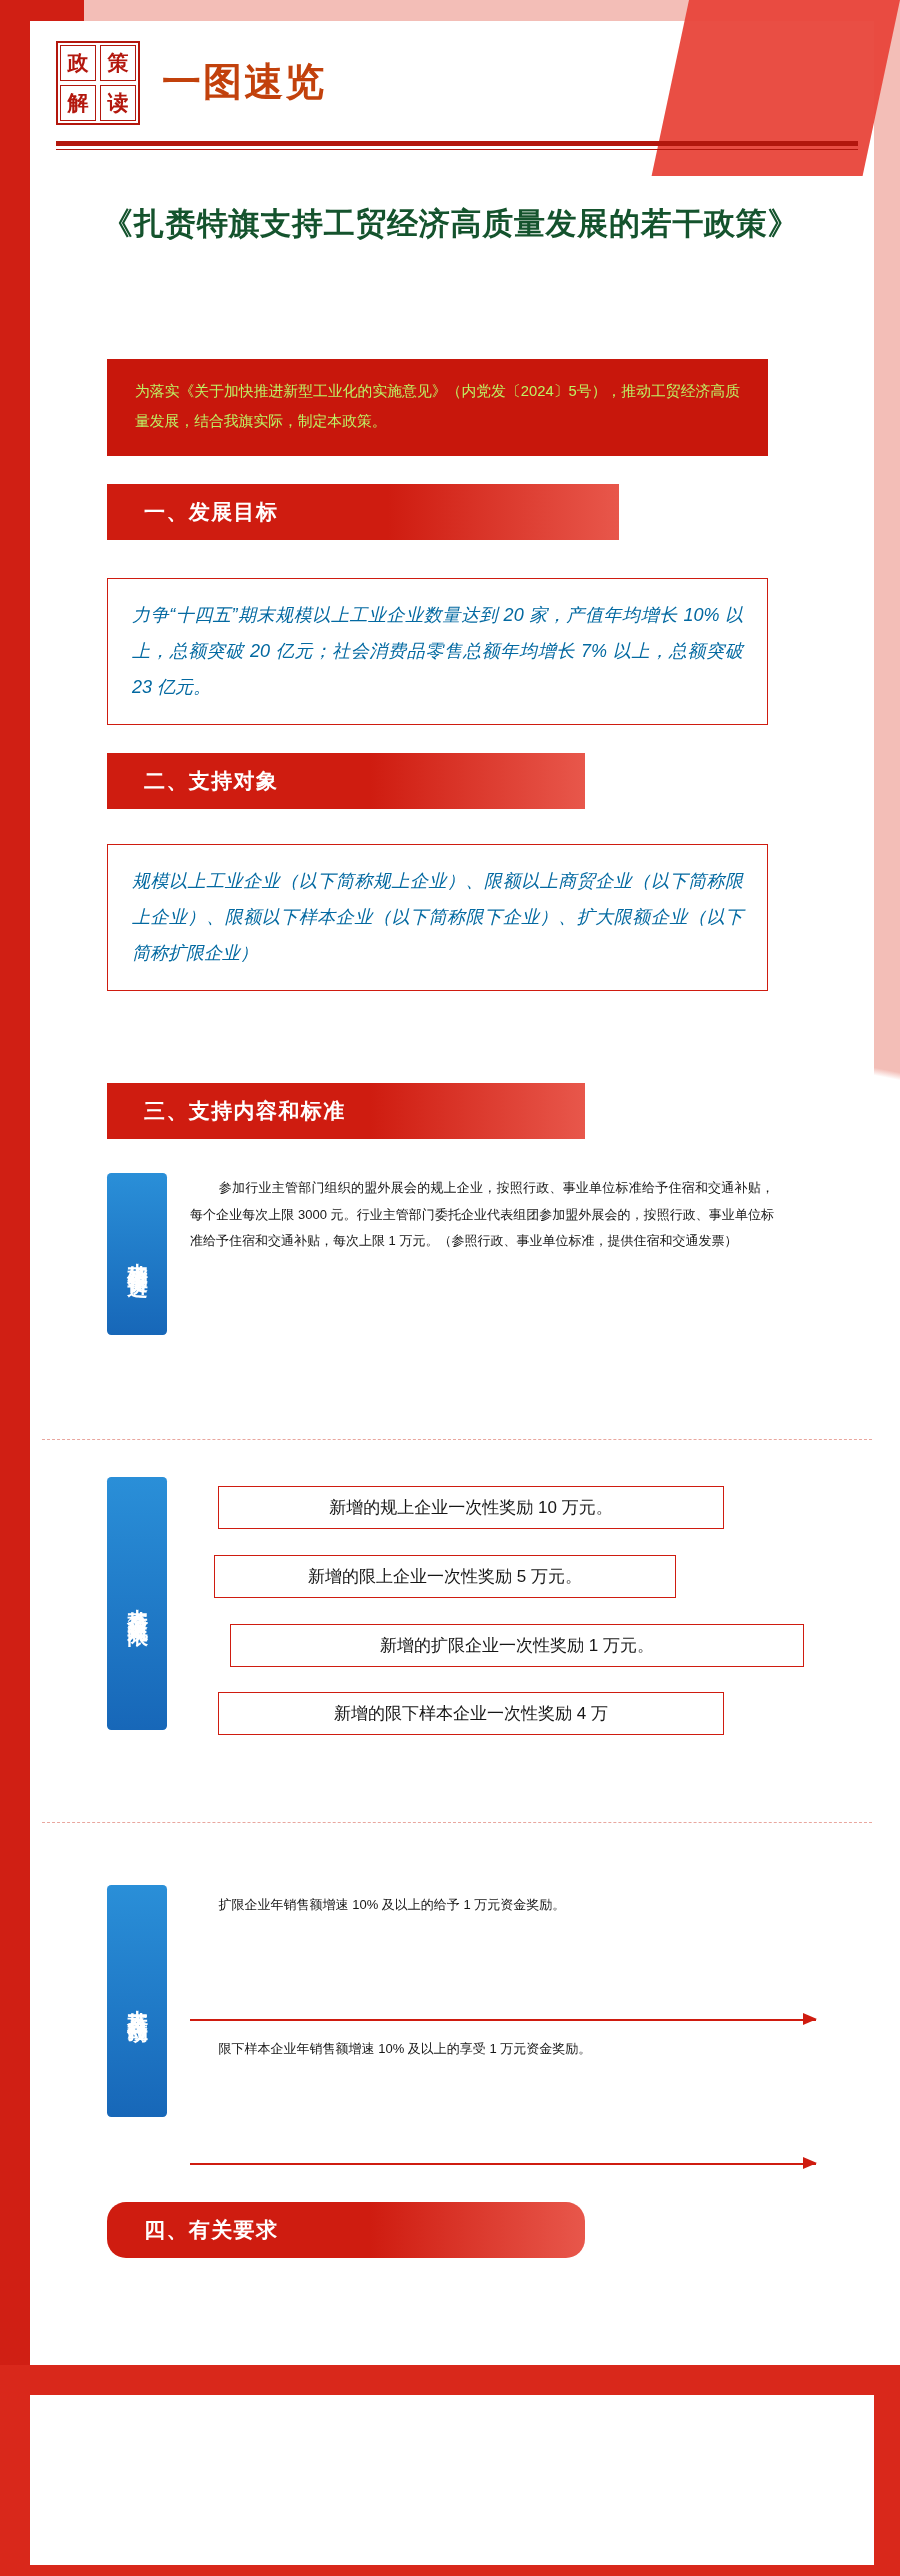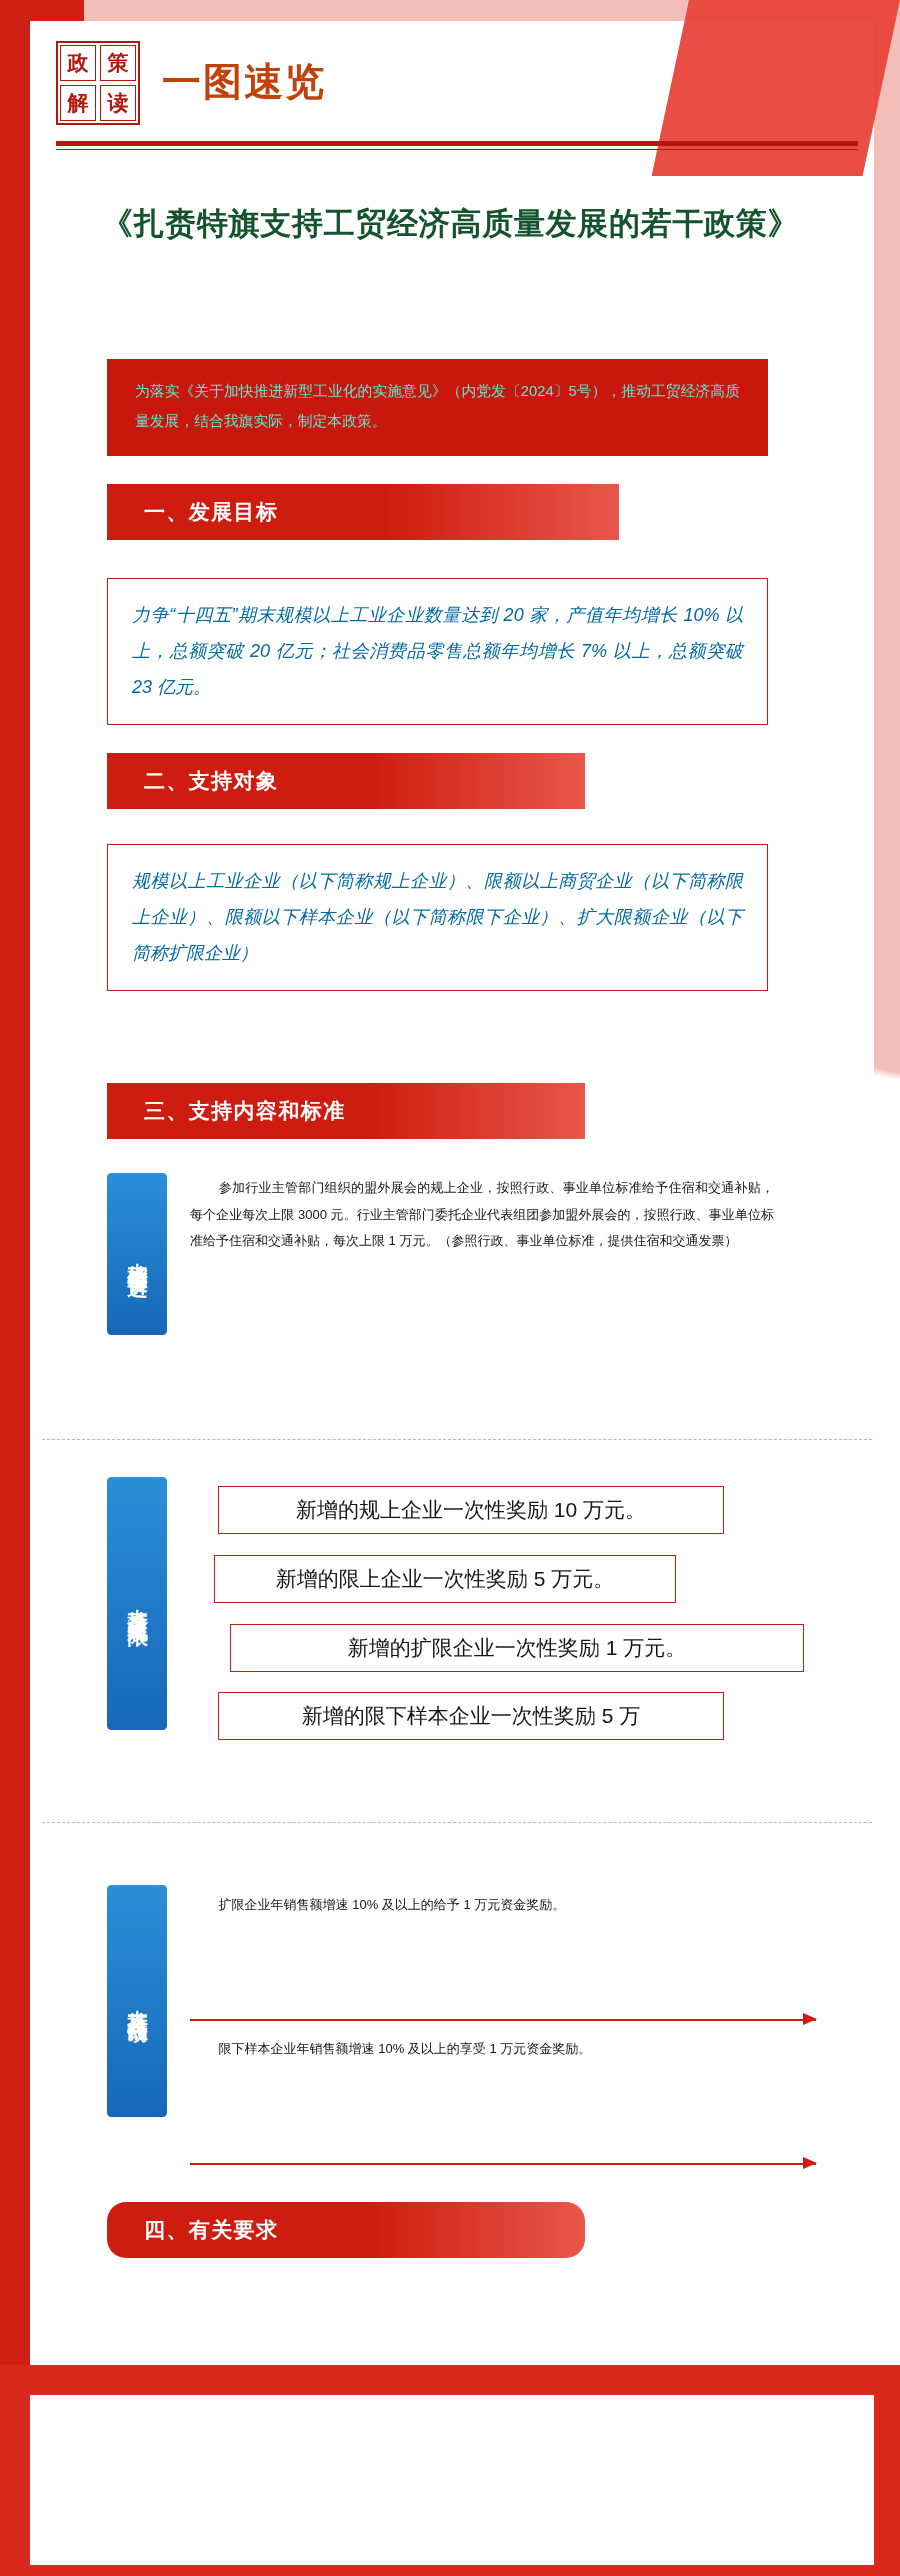--- a/index.html
+++ b/index.html
@@ -133,21 +133,21 @@
     letter-spacing: 0.7px;
     font-family: "DejaVu Sans", sans-serif;
   }
   
   .intro-box {
     position: absolute;
     left: 107px; top: 359px;
     width: 661px;
     padding: 18.3px 28px 19.7px 28px;
     background: #c8170c;
-    color: #5eead4;
+    color: #bef264;
     font-size: 14.8px;
     line-height: 2.0;
     text-align: justify;
   }
   
   .banner {
     position: absolute;
     height: 56px;
     background: linear-gradient(90deg, #cf1c10 0%, #cf1c10 55%, #e8574b 100%);
     color: #ffffff;
@@ -205,21 +205,21 @@
     color: #161616;
     text-align: justify;
   }
   .para .indent { display: inline-block; width: 2.2em; }
   
   .mini-box {
     position: absolute;
     border: 1.4px solid #cf1c10;
     background: #ffffff;
     color: #161616;
-    font-size: 21px;
+    font-size: 17px;
     padding: 9.1px 18.3px;
     text-align: center;
   }
   
   .dashed {
     position: absolute;
     height: 0;
     border-top: 1.4px dashed #e9a79f;
   }
   
@@ -279,21 +279,21 @@
 
     <div class="blue-tab" style="left:107px; top:1173px; height:162px;">支持销售促进</div>
     <div class="para" style="left:190px; top:1175px; width:584px;"><span class="indent"></span><span>参加行业主管部门组织的盟外展会的规上企业，按照行政、事业单位标准给予住宿和交通补贴，每个企业每次上限 3000 元。行业主管部门委托企业代表组团参加盟外展会的，按照行政、事业单位标准给予住宿和交通补贴，每次上限 1 万元。（参照行政、事业单位标准，提供住宿和交通发票）</span></div>
 
     <div class="dashed" style="left:42px; top:1439px; width:830px;"></div>
 
     <div class="blue-tab" style="left:107px; top:1477px; height:253px;">支持企业入规（限</div>
     <div class="mini-box" style="left:218px; top:1486px; width:506px;">新增的规上企业一次性奖励 10 万元。</div>
     <div class="mini-box" style="left:214px; top:1555px; width:462px;">新增的限上企业一次性奖励 5 万元。</div>
     <div class="mini-box" style="left:230px; top:1624px; width:574px;">新增的扩限企业一次性奖励 1 万元。</div>
-    <div class="mini-box" style="left:218px; top:1692px; width:506px;">新增的限下样本企业一次性奖励 5 万</div>
+    <div class="mini-box" style="left:218px; top:1692px; width:506px;">新增的限下样本企业一次性奖励 4 万</div>
 
     <div class="dashed" style="left:42px; top:1822px; width:830px;"></div>
 
     <div class="blue-tab" style="left:107px; top:1885px; height:232px;">支持正向拉动</div>
     <div class="para" style="left:190px; top:1892px; width:584px;"><span class="indent"></span><span>扩限企业年销售额增速 10% 及以上的给予 1 万元资金奖励。</span></div>
     <div class="arrow" style="left:190px; top:2019px; width:626px;"></div>
     <div class="para" style="left:190px; top:2036px; width:584px;"><span class="indent"></span><span>限下样本企业年销售额增速 10% 及以上的享受 1 万元资金奖励。</span></div>
     <div class="arrow" style="left:190px; top:2163px; width:626px;"></div>
 
     <div class="banner" style="left:107px; top:2202px; width:478px;border-radius:19px;">四、有关要求</div>

